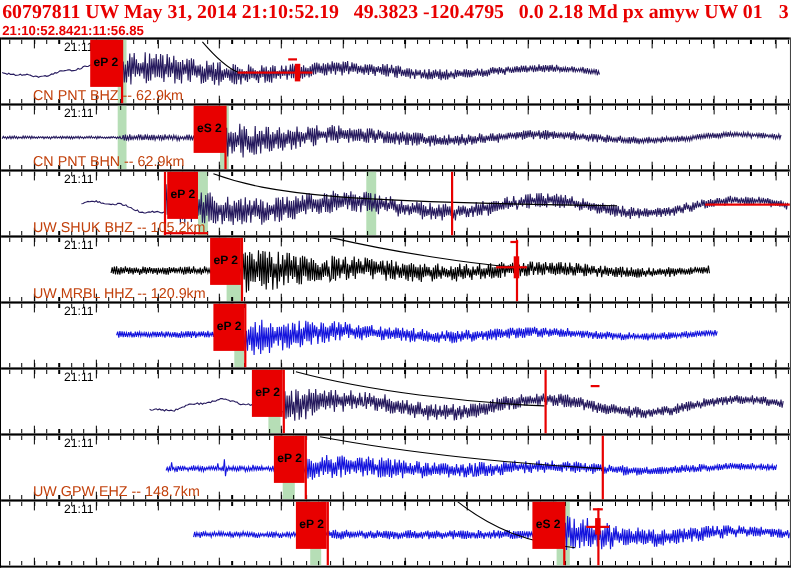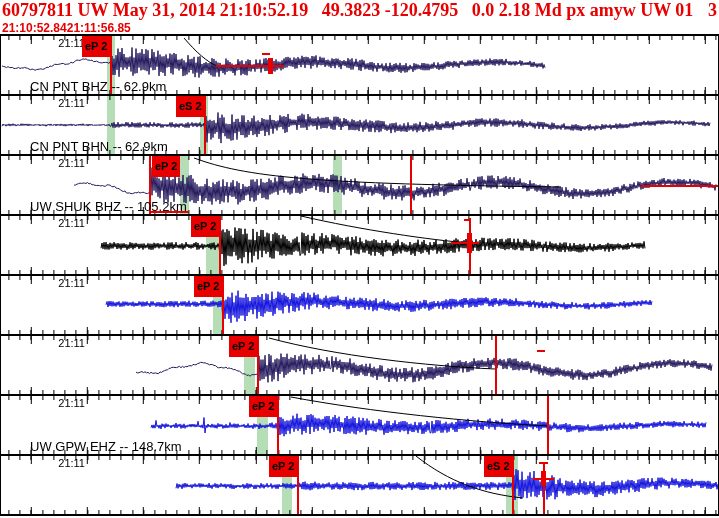--- a/index.html
+++ b/index.html
@@ -14,27 +14,27 @@
   .panel{position:relative;width:100%;height:58px;border-top:2px solid #000;overflow:hidden;
          background:#fff;cursor:crosshair;}
   .tk{position:absolute;left:0;right:0;z-index:2;pointer-events:none;}
   .tkTopMin{top:0;height:4px;background-image:repeating-linear-gradient(to right,#000 0 1px,transparent 1px 11.23px);background-position:7.4px 0;}
   .tkTopMaj{top:0;height:8px;background-image:repeating-linear-gradient(to right,#000 0 1px,transparent 1px 56.16px);background-position:29.8px 0;}
   .tkBotMin{bottom:0;height:4px;background-image:repeating-linear-gradient(to right,#000 0 1px,transparent 1px 11.23px);background-position:7.4px 0;}
   .tkBotMaj{bottom:0;height:7px;background-image:repeating-linear-gradient(to right,#000 0 1px,transparent 1px 56.16px);background-position:29.8px 0;}
   .tlabel{position:absolute;top:1px;left:51px;width:33px;text-align:right;
           font:11px "Liberation Sans",sans-serif;color:#000;z-index:3;}
   .slabel{position:absolute;bottom:0;left:29px;font:13px "Liberation Sans",sans-serif;
-          color:#000000;z-index:5;white-space:pre;}
+          color:#c2410c;z-index:5;white-space:pre;}
   .band{position:absolute;top:0;bottom:0;background:#b6deb6;z-index:0;}
   svg.wave{position:absolute;top:0;left:0;z-index:1;}
   .marker{position:absolute;background:#e80000;z-index:4;}
   .pline{position:absolute;top:0;height:58px;width:2px;background:#e80000;z-index:4;}
   .pflag{position:absolute;top:0;height:13px;line-height:13px;background:#e80000;color:#000;
-         font:bold 11px "Liberation Sans",sans-serif;padding:4px 3px;z-index:5;white-space:pre;}
+         font:bold 11px "Liberation Sans",sans-serif;padding:15px 3px;z-index:5;white-space:pre;}
 </style>
 </head>
 <body>
 
 <div class="app">
   <div class="hdr1">
     <span>60797811 UW May 31, 2014 21:10:52.19   49.3823 -120.4795   0.0 2.18 Md px amyw UW 01</span>
     <span>3</span>
   </div>
   <div class="hdr2">
@@ -104,20 +104,21 @@
         <div class="tk tkTopMaj"></div>
         <div class="tk tkBotMin"></div>
         <div class="tk tkBotMaj"></div>
         <div class="tlabel">21:11</div>
         <div class="marker" style="left: 468px; top: 2px; width: 2px; height: 56px;"></div>
         <div class="marker" style="left: 450px; top: 26px; width: 28px; height: 2px;"></div>
         <div class="marker" style="left: 466px; top: 17px; width: 5px; height: 20px;"></div>
         <div class="marker" style="left: 463px; top: 3px; width: 7px; height: 2px;"></div>
         <div class="pline" style="left: 218px;"></div>
         <div class="pflag" style="left: 190px;">eP 2</div>
+        <div class="slabel">UW MRBL HHZ -- 120.9km</div>
       </div>
       <div class="panel">
         <div class="band" style="left: 212px; width: 9px;"></div>
         <svg width="719" height="58" class="wave">
           <path d="M105,28.8L106,25.5L107,31.0L108,25.1L109,30.0L110,25.2L111,30.4L112,25.5L113,30.2L114,26.5L115,30.5L116,26.0L117,29.4L118,25.4L119,30.8L120,26.8L121,30.6L122,25.5L123,30.3L124,25.6L125,29.4L126,25.8L127,29.9L128,26.5L129,29.3L130,26.4L131,30.1L132,25.7L133,30.6L134,26.8L135,30.0L136,27.0L137,29.9L138,25.4L139,29.3L140,25.8L141,30.6L142,25.6L143,30.3L144,26.0L145,30.0L146,25.3L147,29.4L148,27.1L149,30.9L150,25.4L151,29.7L152,25.4L153,29.5L154,26.9L155,30.7L156,26.2L157,30.2L158,26.0L159,30.7L160,26.4L161,30.9L162,26.8L163,31.2L164,25.3L165,30.7L166,26.9L167,29.8L168,25.3L169,30.5L170,25.0L171,30.2L172,25.5L173,31.2L174,25.3L175,29.5L176,25.3L177,31.1L178,27.1L179,29.4L180,25.6L181,30.0L182,25.4L183,29.6L184,25.3L185,30.6L186,26.2L187,30.5L188,24.7L189,30.7L190,26.8L191,29.1L192,25.7L193,30.2L194,25.6L195,30.8L196,26.1L197,30.4L198,27.0L199,29.2L200,25.1L201,30.2L202,24.9L203,29.6L204,24.7L205,30.0L206,26.6L207,30.7L208,26.7L209,30.7L210,25.5L211,30.4L212,24.7L213,30.1L214,25.7L215,29.3L216,25.9L217,31.2L218,25.0L219,31.0L220,24.6L221,31.2L222,44.7L223,24.7L224,42.8L225,23.6L226,37.7L227,20.8L228,42.8L229,21.5L230,46.8L231,16.7L232,39.3L233,26.4L234,41.4L235,19.7L236,45.7L237,14.7L238,42.5L239,21.5L240,39.6L241,21.7L242,39.5L243,21.8L244,45.0L245,17.9L246,40.0L247,21.2L248,36.2L249,24.9L250,33.8L251,21.3L252,38.2L253,21.0L254,33.3L255,21.0L256,42.5L257,19.3L258,35.9L259,20.9L260,40.0L261,18.0L262,40.7L263,23.7L264,37.3L265,17.5L266,35.4L267,18.3L268,35.9L269,24.2L270,35.9L271,15.7L272,39.7L273,23.0L274,37.9L275,21.8L276,32.2L277,15.6L278,34.2L279,16.6L280,34.3L281,18.8L282,37.4L283,17.1L284,31.0L285,19.8L286,29.6L287,21.0L288,36.7L289,23.1L290,30.0L291,17.1L292,35.1L293,17.8L294,35.7L295,21.1L296,31.7L297,21.8L298,34.6L299,20.2L300,29.3L301,17.7L302,30.3L303,16.1L304,33.3L305,21.6L306,28.5L307,16.9L308,33.4L309,18.8L310,29.8L311,21.4L312,28.5L313,16.7L314,27.7L315,19.1L316,31.3L317,18.4L318,28.4L319,22.5L320,29.0L321,23.4L322,31.8L323,21.8L324,30.6L325,19.7L326,31.7L327,22.3L328,33.2L329,21.3L330,29.0L331,20.6L332,30.9L333,20.7L334,30.2L335,20.7L336,29.2L337,19.5L338,29.5L339,23.3L340,29.1L341,24.2L342,30.3L343,23.9L344,30.4L345,20.9L346,33.2L347,24.5L348,33.1L349,22.7L350,29.9L351,23.5L352,31.9L353,21.7L354,31.8L355,24.8L356,30.3L357,23.8L358,31.9L359,21.7L360,31.3L361,22.4L362,31.3L363,24.2L364,33.8L365,22.1L366,30.8L367,25.0L368,33.7L369,23.7L370,31.0L371,24.9L372,35.2L373,24.4L374,33.7L375,22.3L376,34.6L377,27.2L378,31.8L379,25.8L380,32.4L381,25.5L382,32.8L383,23.2L384,34.0L385,26.7L386,33.7L387,24.7L388,34.6L389,26.2L390,32.9L391,27.4L392,33.8L393,27.8L394,34.9L395,26.8L396,34.3L397,26.4L398,35.5L399,28.2L400,31.9L401,25.2L402,31.8L403,28.2L404,33.9L405,24.4L406,31.7L407,26.0L408,34.3L409,25.5L410,35.9L411,26.1L412,35.6L413,26.8L414,35.3L415,24.9L416,32.1L417,27.6L418,34.3L419,25.2L420,32.9L421,26.6L422,31.4L423,23.9L424,32.6L425,24.2L426,31.5L427,27.6L428,34.6L429,26.2L430,33.6L431,25.7L432,32.6L433,25.2L434,31.1L435,27.0L436,30.3L437,25.0L438,32.7L439,26.4L440,30.2L441,25.2L442,33.4L443,24.8L444,31.8L445,23.4L446,32.6L447,24.5L448,30.7L449,22.9L450,33.2L451,22.8L452,30.3L453,23.1L454,31.3L455,23.5L456,30.5L457,25.3L458,29.3L459,23.8L460,30.8L461,23.0L462,31.7L463,22.0L464,28.9L465,22.0L466,28.5L467,23.9L468,31.5L469,22.6L470,31.0L471,22.1L472,29.7L473,22.6L474,31.1L475,23.1L476,31.0L477,21.8L478,29.0L479,21.8L480,29.5L481,21.8L482,29.2L483,22.0L484,27.4L485,21.2L486,27.7L487,22.2L488,30.2L489,24.6L490,29.8L491,23.0L492,30.8L493,22.3L494,28.7L495,22.0L496,27.9L497,24.5L498,30.1L499,22.9L500,29.4L501,23.9L502,28.6L503,22.4L504,28.4L505,22.7L506,28.8L507,24.4L508,30.2L509,22.9L510,30.1L511,23.9L512,30.1L513,24.9L514,29.9L515,22.3L516,29.1L517,24.9L518,30.5L519,25.1L520,29.4L521,25.3L522,30.1L523,25.7L524,28.5L525,25.7L526,29.0L527,24.9L528,31.1L529,24.7L530,30.8L531,26.0L532,28.7L533,24.7L534,31.5L535,26.0L536,29.4L537,26.2L538,32.1L539,26.5L540,30.7L541,25.0L542,32.1L543,27.1L544,31.6L545,26.2L546,32.0L547,27.4L548,30.0L549,26.7L550,32.3L551,25.5L552,30.4L553,26.0L554,30.9L555,26.7L556,32.8L557,27.0L558,30.4L559,27.8L560,31.2L561,28.0L562,31.4L563,26.5L564,33.3L565,28.1L566,32.9L567,28.0L568,31.8L569,28.1L570,32.3L571,26.1L572,31.0L573,28.9L574,30.9L575,26.9L576,31.8L577,28.7L578,31.1L579,28.1L580,31.4L581,29.0L582,31.1L583,27.5L584,32.8L585,27.3L586,32.6L587,27.0L588,33.5L589,28.7L590,31.1L591,28.0L592,31.2L593,26.6L594,32.7L595,28.2L596,31.5L597,28.4L598,30.9L599,28.0L600,32.6L601,26.5L602,31.1L603,26.2L604,32.4L605,27.7L606,32.6L607,26.2L608,32.1L609,26.3L610,31.1L611,26.4L612,30.8L613,27.3L614,31.0L615,27.5L616,29.7L617,27.6L618,30.5L619,26.0L620,29.6L621,26.5L622,30.2L623,25.1L624,31.5L625,26.4L626,29.6L627,26.3L628,30.5L629,25.9L630,30.2L631,26.0L632,29.3L633,24.7L634,29.3L635,25.8L636,29.8L637,24.9L638,28.3L639,25.5L640,29.9L641,24.4L642,28.3L643,25.2L644,28.3L645,24.3L646,28.4L647,25.7L648,28.9L649,24.1L650,29.0L651,25.2" fill="none" stroke="#1414dd" stroke-width="1"></path>
         </svg>
         <div class="tk tkTopMin"></div>
         <div class="tk tkTopMaj"></div>
         <div class="tk tkBotMin"></div>
         <div class="tk tkBotMaj"></div>

